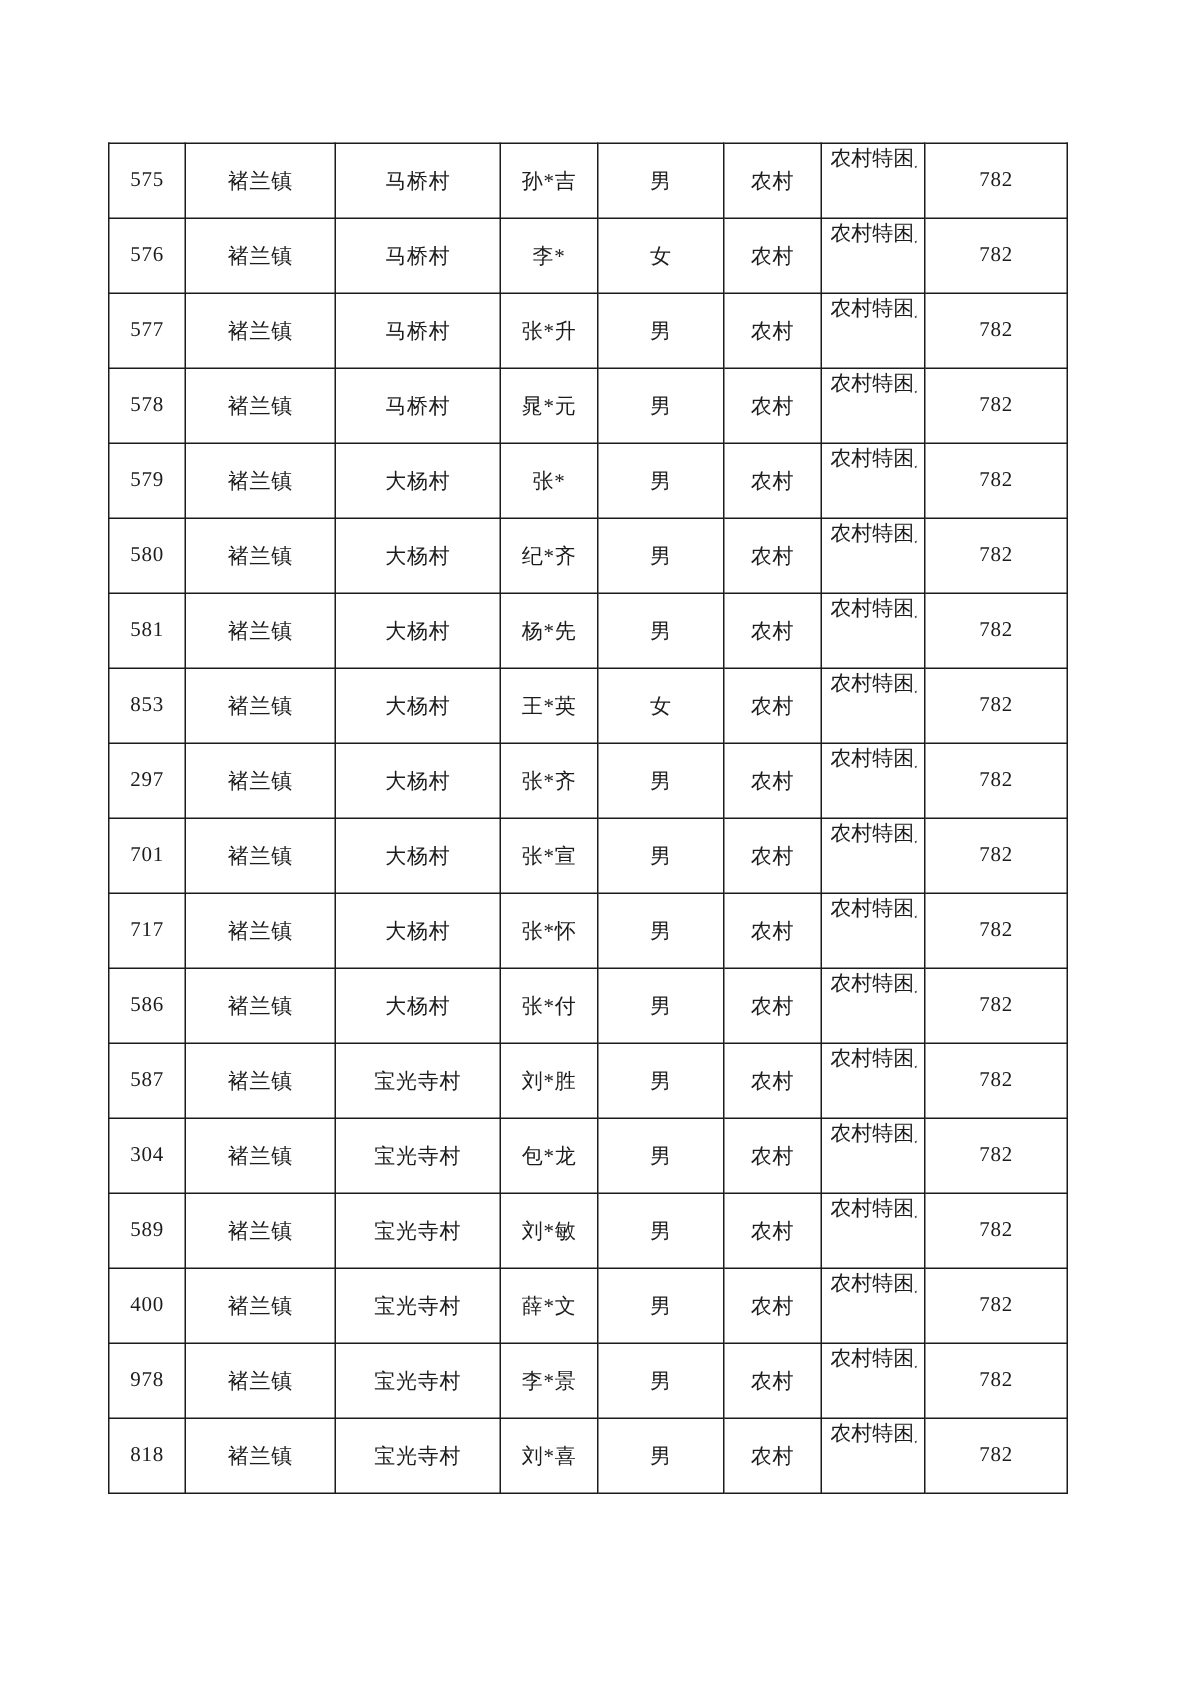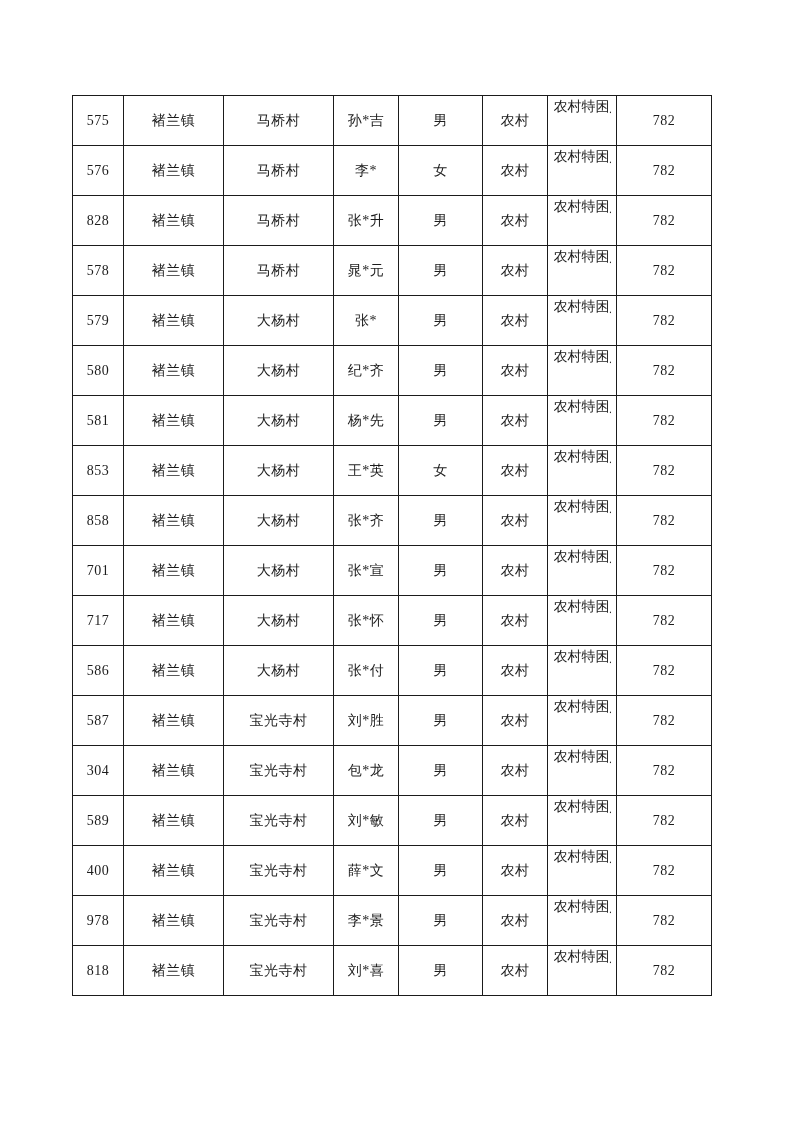--- a/index.html
+++ b/index.html
@@ -93,21 +93,21 @@
           <td>马桥村</td>
           <td>李*</td>
           <td>女</td>
           <td>农村</td>
           <td class="cat-cell">
             <div class="cat-wrap">农村特困人员分散供养</div>
           </td>
           <td>782</td>
         </tr>
         <tr>
-          <td>828</td>
+          <td>577</td>
           <td>褚兰镇</td>
           <td>马桥村</td>
           <td>张*升</td>
           <td>男</td>
           <td>农村</td>
           <td class="cat-cell">
             <div class="cat-wrap">农村特困人员分散供养</div>
           </td>
           <td>782</td>
         </tr>
@@ -165,21 +165,21 @@
           <td>大杨村</td>
           <td>王*英</td>
           <td>女</td>
           <td>农村</td>
           <td class="cat-cell">
             <div class="cat-wrap">农村特困人员分散供养</div>
           </td>
           <td>782</td>
         </tr>
         <tr>
-          <td>858</td>
+          <td>297</td>
           <td>褚兰镇</td>
           <td>大杨村</td>
           <td>张*齐</td>
           <td>男</td>
           <td>农村</td>
           <td class="cat-cell">
             <div class="cat-wrap">农村特困人员分散供养</div>
           </td>
           <td>782</td>
         </tr>

